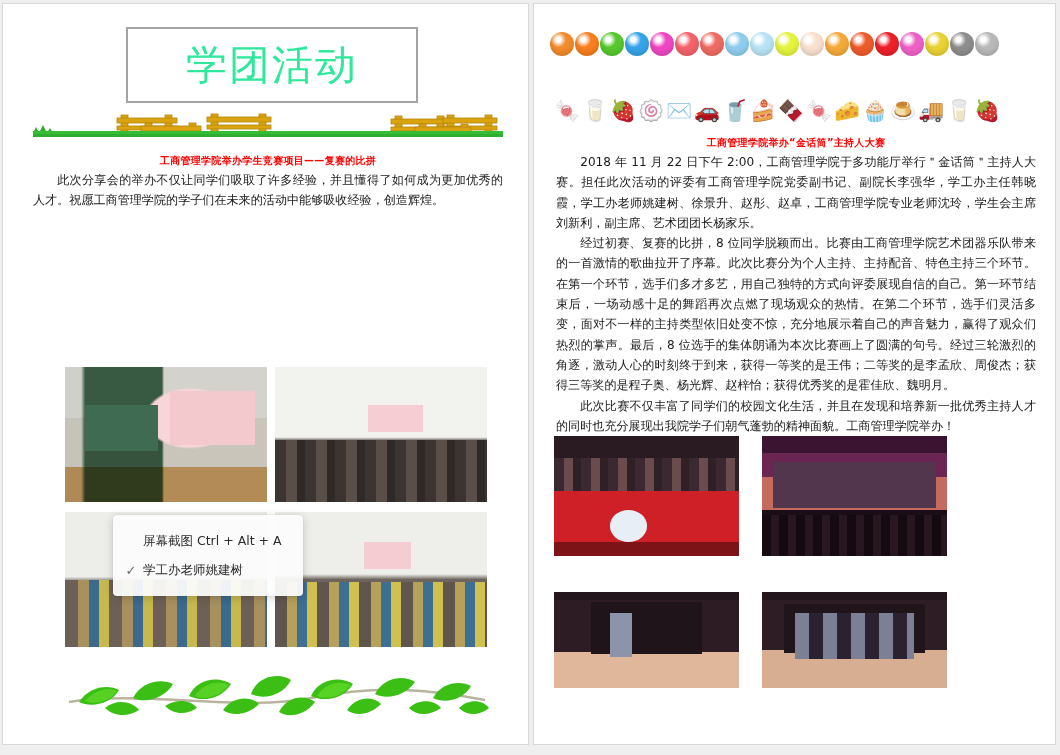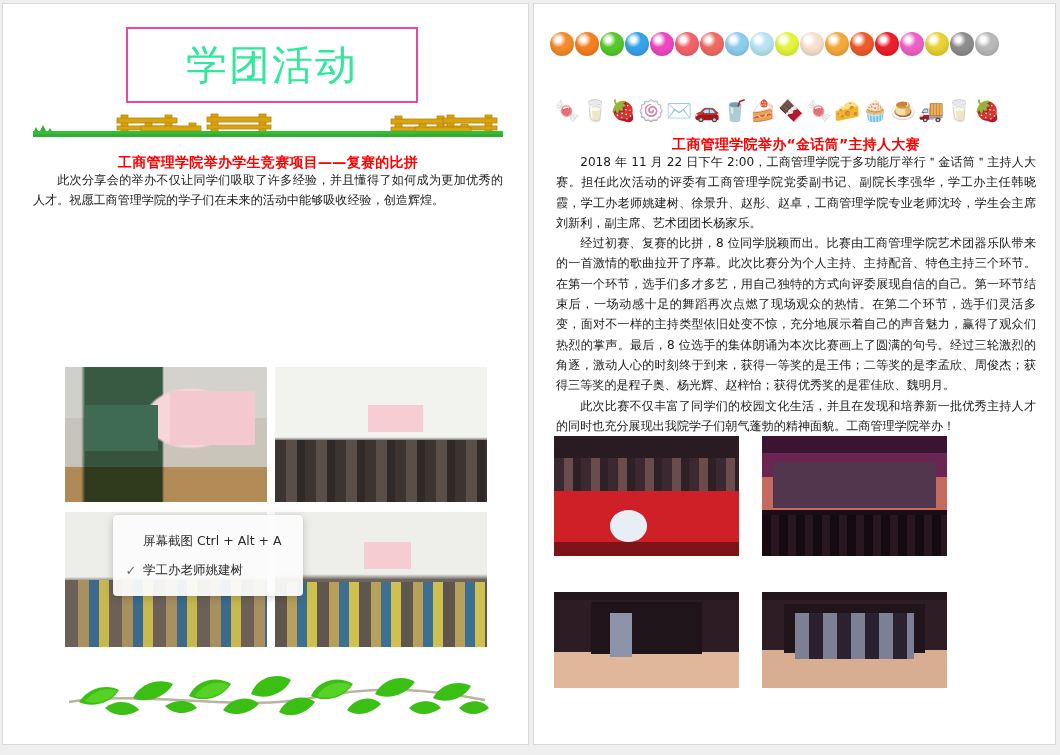--- a/index.html
+++ b/index.html
@@ -16,34 +16,34 @@
     background: #ffffff;
     border: 1px solid #d8d8d8;
     overflow: hidden;
   }
   .page-left  { width: 527px; height: 742px; }
   .page-right { width: 523px; height: 742px; }
 
   
   .title-box {
     position: absolute; left: 123px; top: 23px; width: 292px; height: 76px;
-    border: 2px solid #ec4899; background: #ffffff;
+    border: 2px solid #a3a3a3; background: #ffffff;
     display: flex; align-items: center; justify-content: center;
   }
   .title-text {
     font-size: 41px; letter-spacing: 2px; color: #2fe89b;
     font-family: "DejaVu Sans", sans-serif; font-weight: 400; line-height: 1;
   }
 
   
   .fence-deco { position: absolute; left: 30px; top: 108px; width: 470px; height: 26px; }
 
   .heading {
     position: absolute; text-align: center; color: #ff0000;
-    font-weight: bold; font-size: 14px; letter-spacing: .3px;
+    font-weight: bold; font-size: 10px; letter-spacing: .3px;
     font-family: "DejaVu Sans", sans-serif;
   }
   .h-left  { left: 30px; top: 150px; width: 470px; }
   .h-right { left: 22px; top: 132px; width: 480px; }
 
   .body-text {
     position: absolute;
     font-size: 12.1px; line-height: 20.3px; color: #1a1a1a;
     font-family: "DejaVu Sans", sans-serif;
     text-align: justify; text-justify: inter-character;

